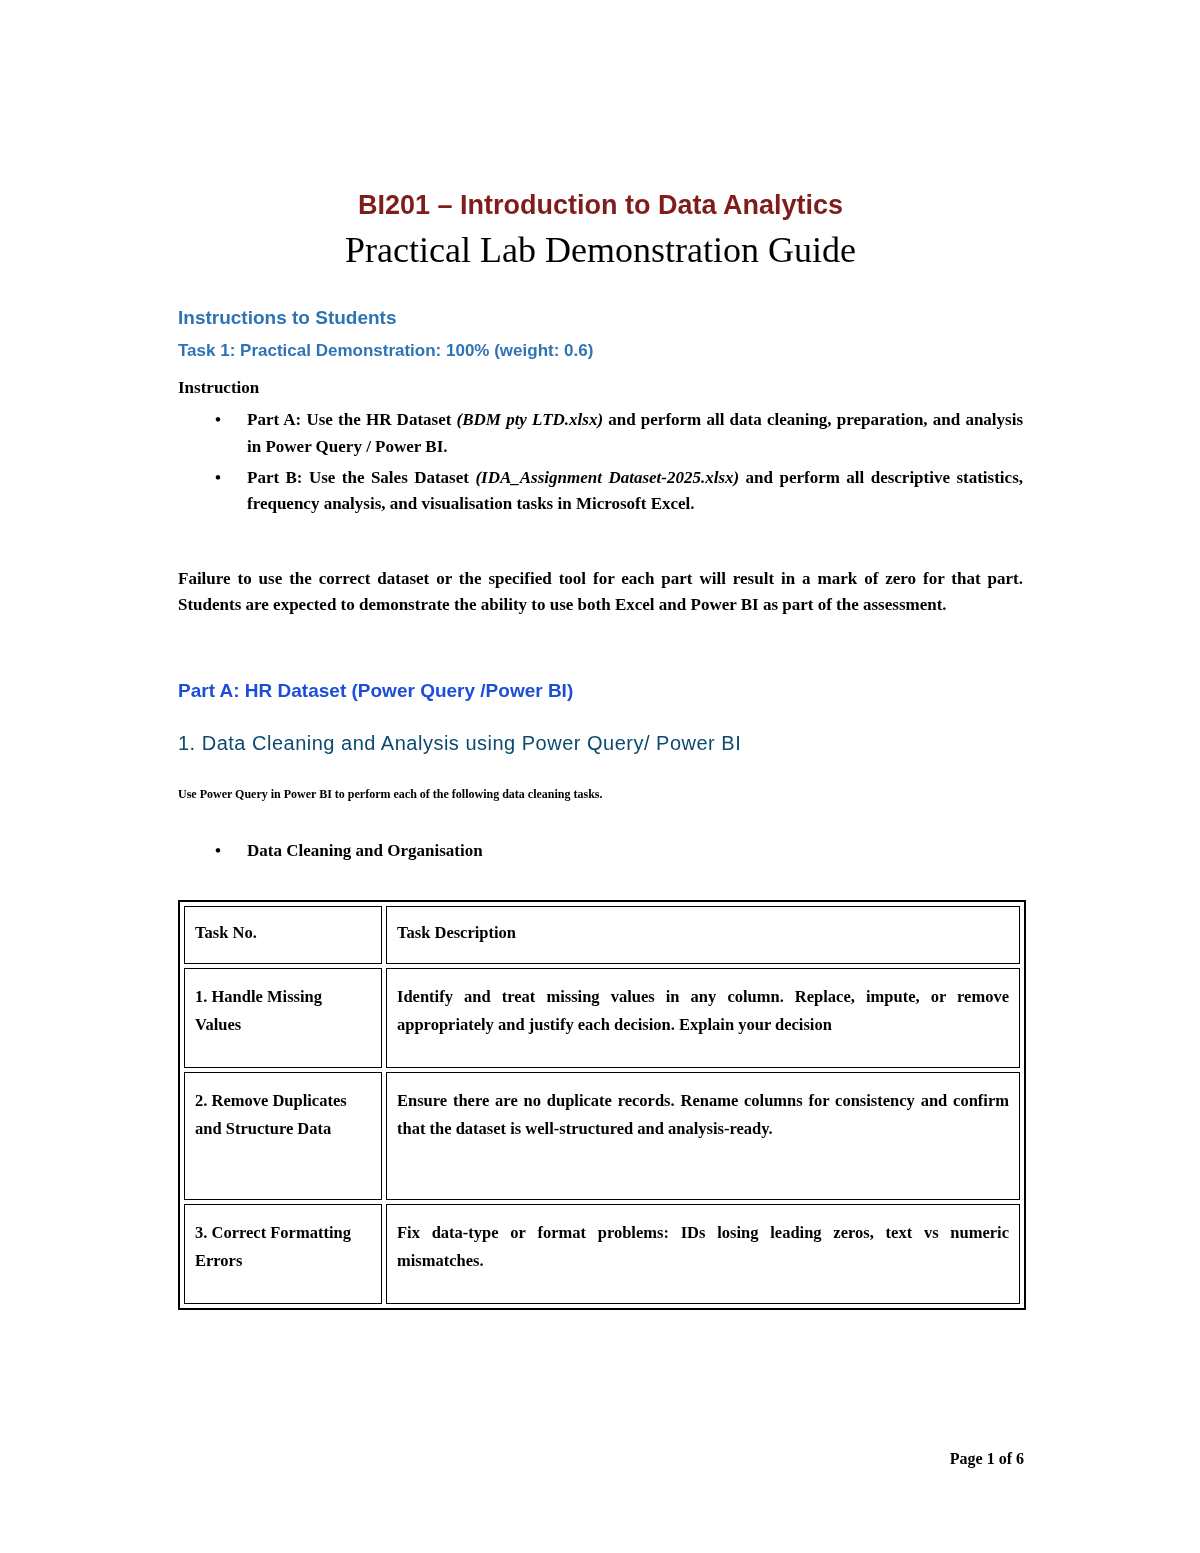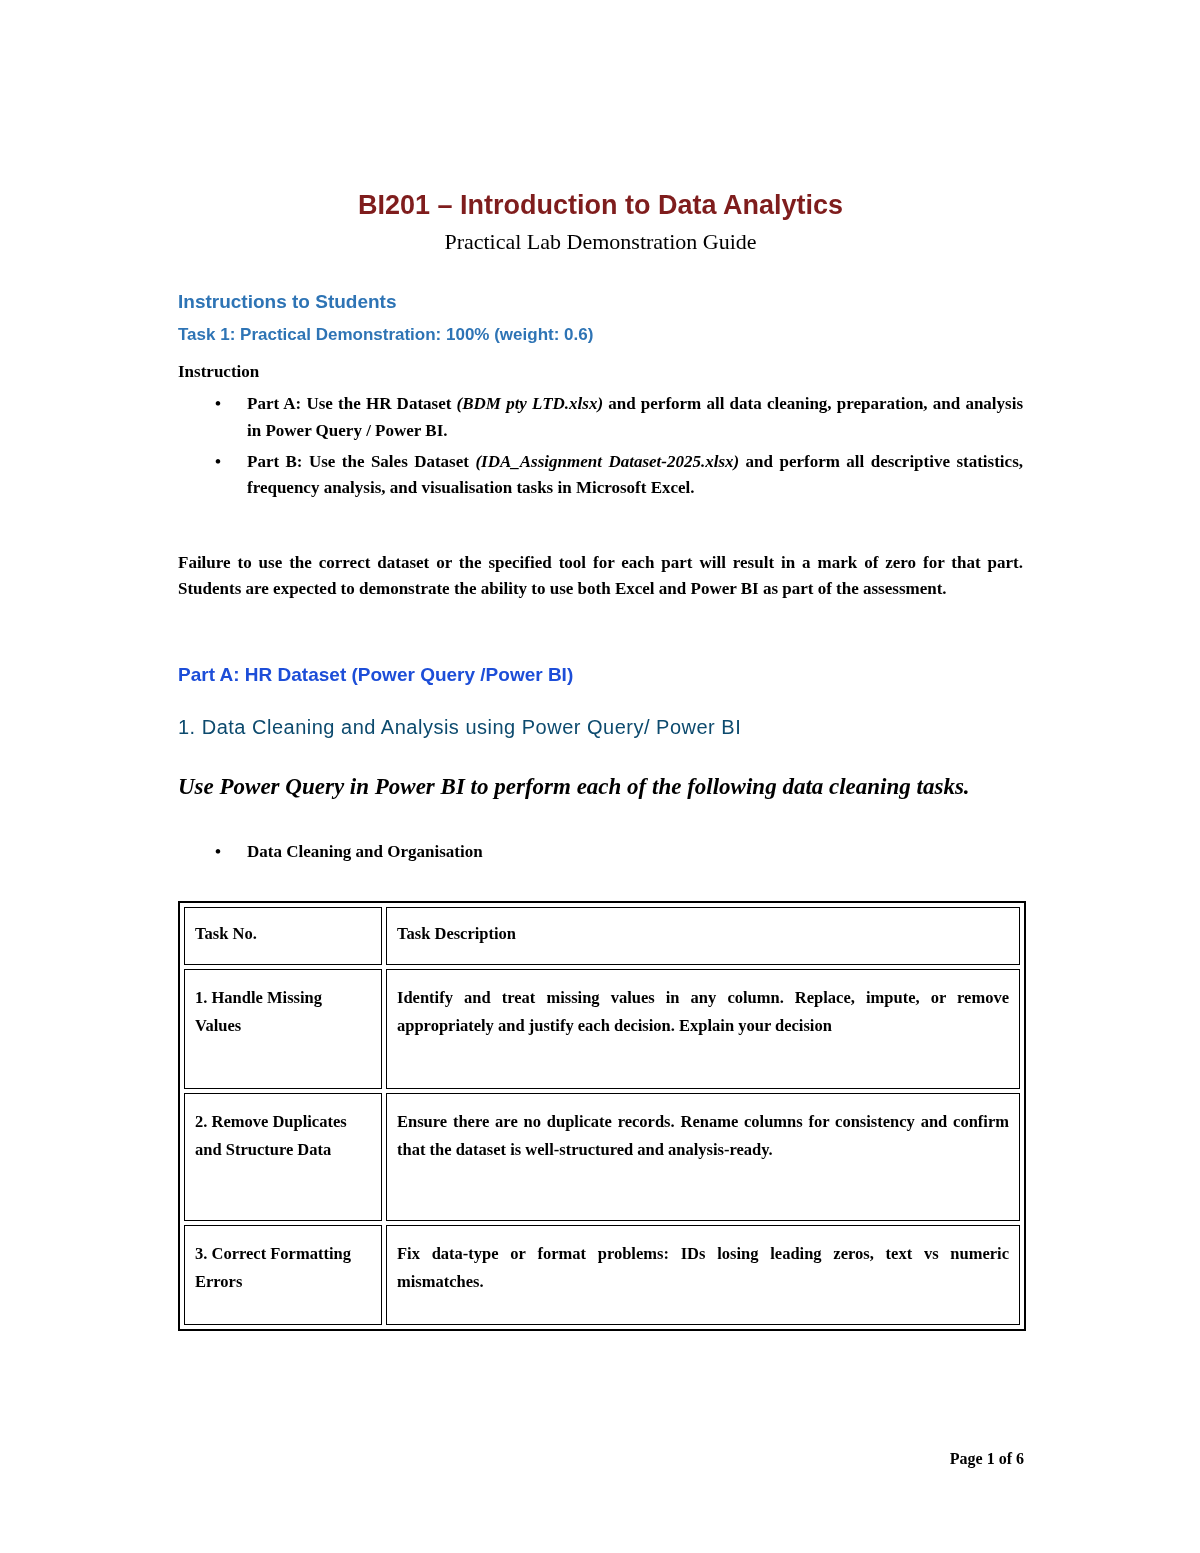--- a/index.html
+++ b/index.html
@@ -29,21 +29,21 @@
     font-family: "Liberation Sans", sans-serif;
     font-size: 27px;
     font-weight: bold;
     color: #7f1d1d;
     text-align: center;
     margin-bottom: 8px;
   }
 
   .doc-subtitle {
     font-family: "Liberation Serif", serif;
-    font-size: 22px;
+    font-size: 36px;
     font-weight: normal;
     color: #000000;
     text-align: center;
     margin-bottom: 36px;
   }
 
   .h-instructions {
     font-family: "Liberation Sans", sans-serif;
     font-size: 19px;
     font-weight: bold;
@@ -124,24 +124,23 @@
     margin-top: 30px;
     font-family: "Liberation Sans", sans-serif;
     font-size: 20px;
     font-weight: normal;
     letter-spacing: 0.5px;
     color: #0c4a6e;
   }
 
   .use-pq-para {
     margin-top: 30px;
-    font-size: 23px;
-    font-weight: bold;
-    line-height: 1.55;
-    font-style: italic;
+    font-size: 12px;
+    font-weight: bold;
+    line-height: 1.55;
   }
 
   .bullet-single {
     margin-top: 34px;
     display: flex;
   }
 
   .task-table {
     margin-top: 36px;
     width: 848px;
@@ -160,21 +159,21 @@
   }
 
   .task-table .col-no  { width: 198px; }
   .task-table .col-desc { text-align: justify; }
 
   .task-table tr.header-row td {
     height: 58px;
     padding-top: 12px;
   }
 
-  .task-table tr.row-1 td { height: 120px; }
+  .task-table tr.row-1 td { height: 100px; }
   .task-table tr.row-2 td { height: 128px; }
   .task-table tr.row-3 td { height: 100px; }
 
   .page-footer {
     position: absolute;
     top: 1450px;
     right: 176px;
     font-size: 16px;
     font-weight: bold;
     font-family: "Liberation Serif", serif;

